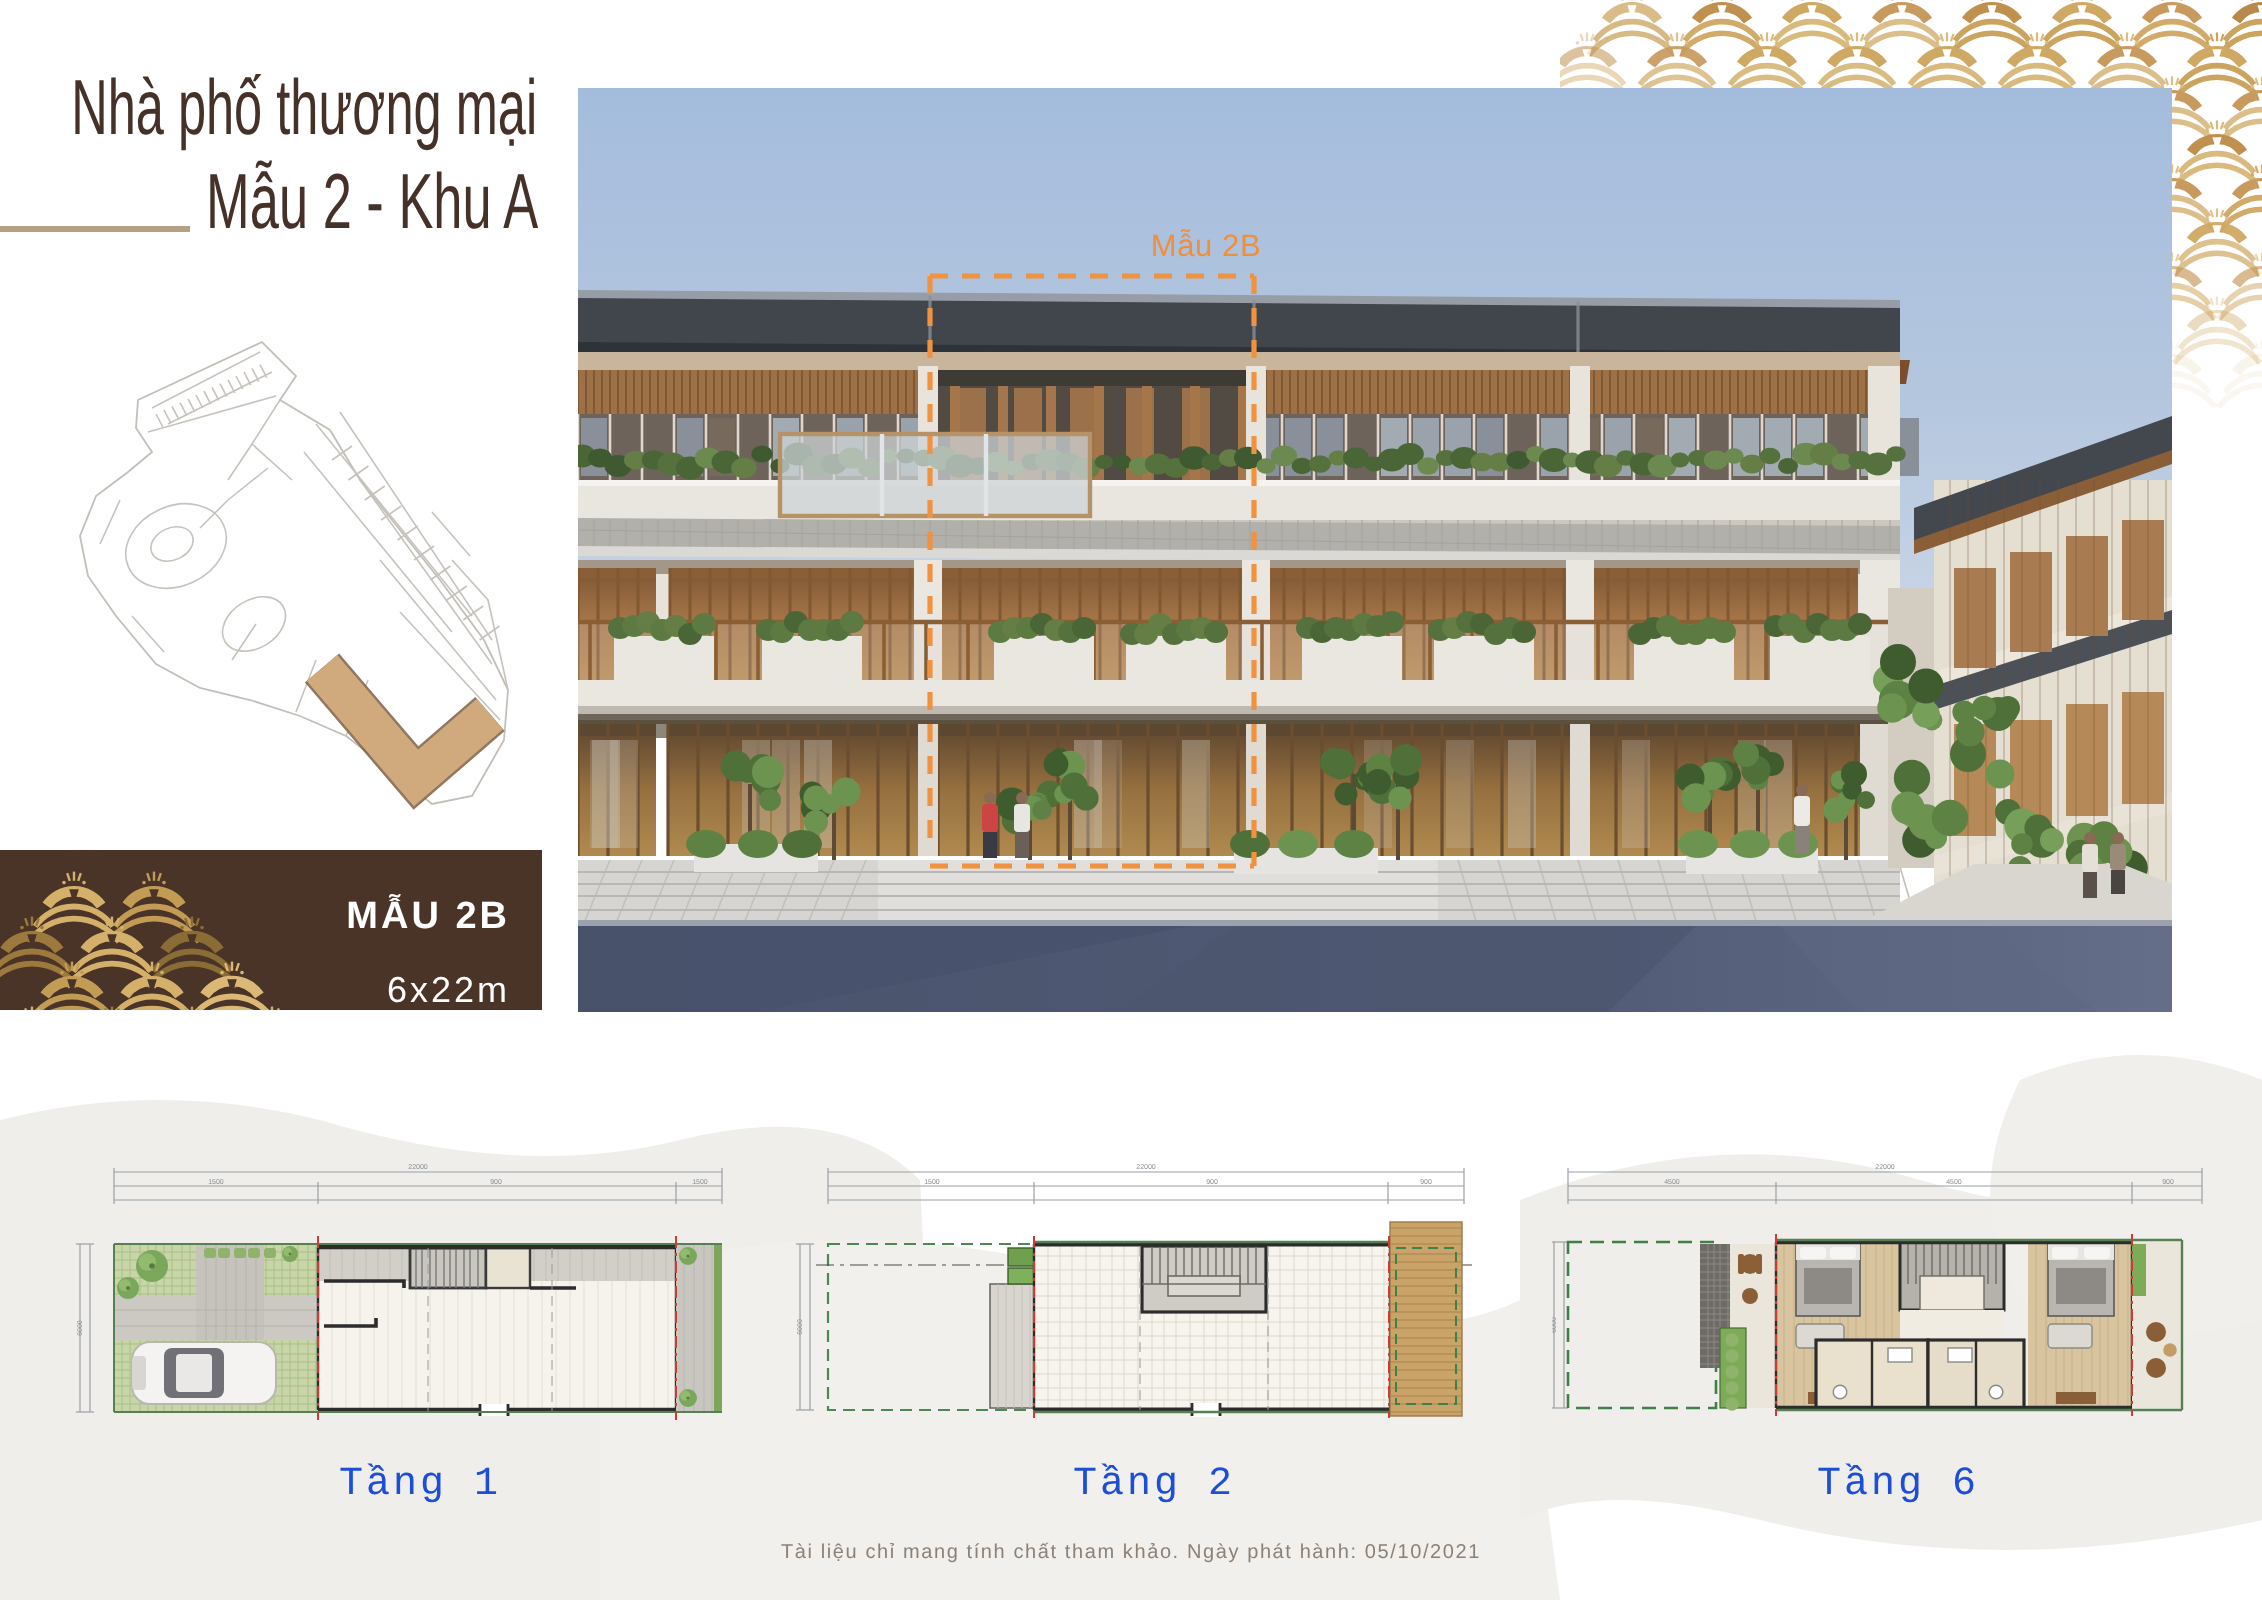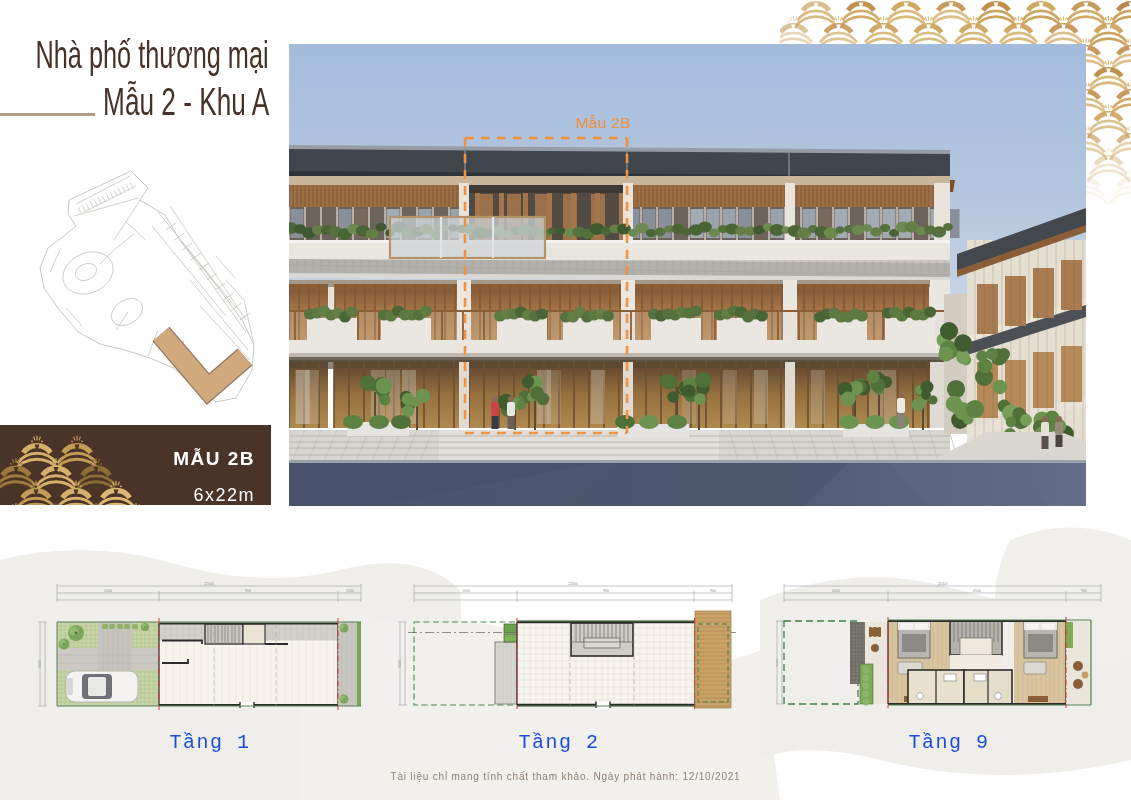--- a/index.html
+++ b/index.html
@@ -2279,17 +2279,17 @@
       <line x1="112" y1="127" x2="315" y2="127"></line>
       <line x1="315" y1="42" x2="315" y2="127"></line>
     </g>
 
 <line x1="112" y1="39" x2="112" y2="130" stroke="#cc3b35" stroke-width="1" stroke-dasharray="6,2.5,1.5,2.5"></line>
     <line x1="290" y1="39" x2="290" y2="130" stroke="#cc3b35" stroke-width="1" stroke-dasharray="6,2.5,1.5,2.5"></line>
 </svg>
 
 <div class="planlabel" style="left:150px;top:731px;width:120px;text-align:center">Tầng 1</div>
 
-<div class="planlabel" style="left:499px;top:731px;width:120px;text-align:center">Tầng 2</div>
-
-<div class="planlabel" style="left:889px;top:731px;width:120px;text-align:center">Tầng 9</div>
-
-<div class="abs" style="left:0px;top:771px;width:1131px;text-align:center;color:#8d8176;font-size:10px;letter-spacing:0.8px">Tài liệu chỉ mang tính chất tham khảo. Ngày phát hành: 12/10/2021</div>
+<div class="planlabel" style="left:517px;top:731px;width:120px;text-align:center">Tầng 2</div>
+
+<div class="planlabel" style="left:889px;top:731px;width:120px;text-align:center">Tầng 6</div>
+
+<div class="abs" style="left:0px;top:771px;width:1131px;text-align:center;color:#8d8176;font-size:10px;letter-spacing:0.8px">Tài liệu chỉ mang tính chất tham khảo. Ngày phát hành: 05/10/2021</div>
 
 </body></html>

